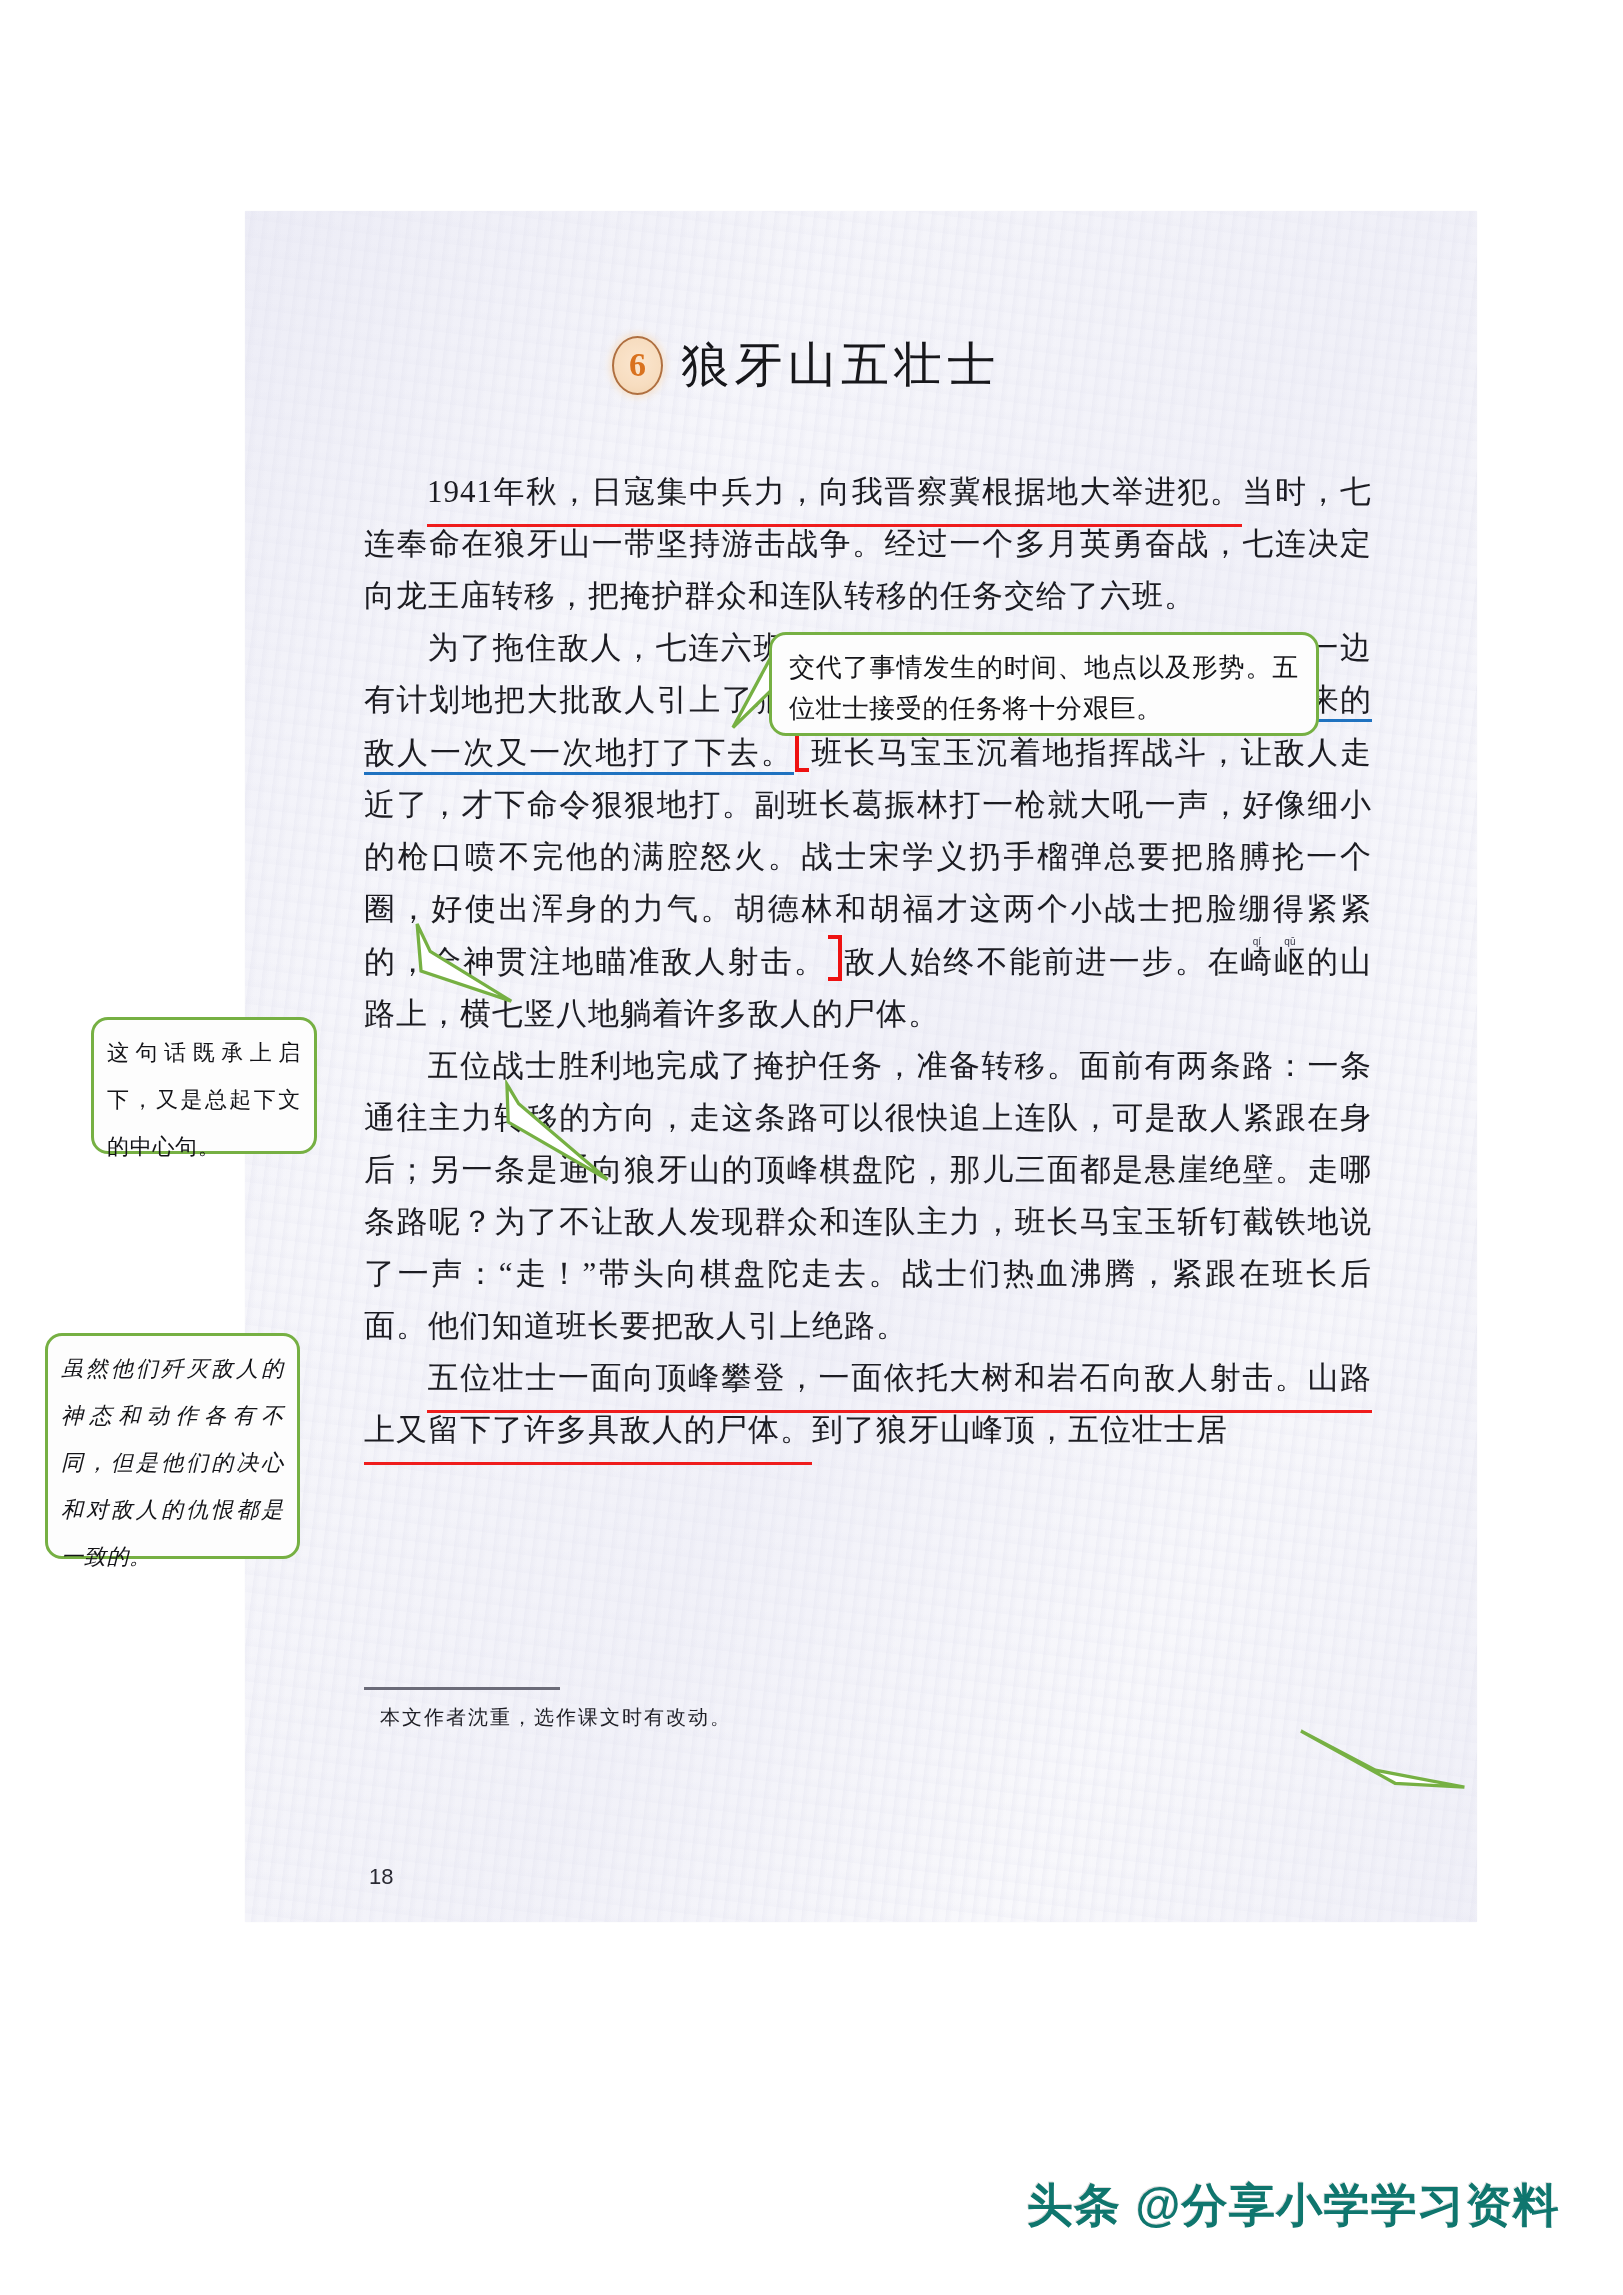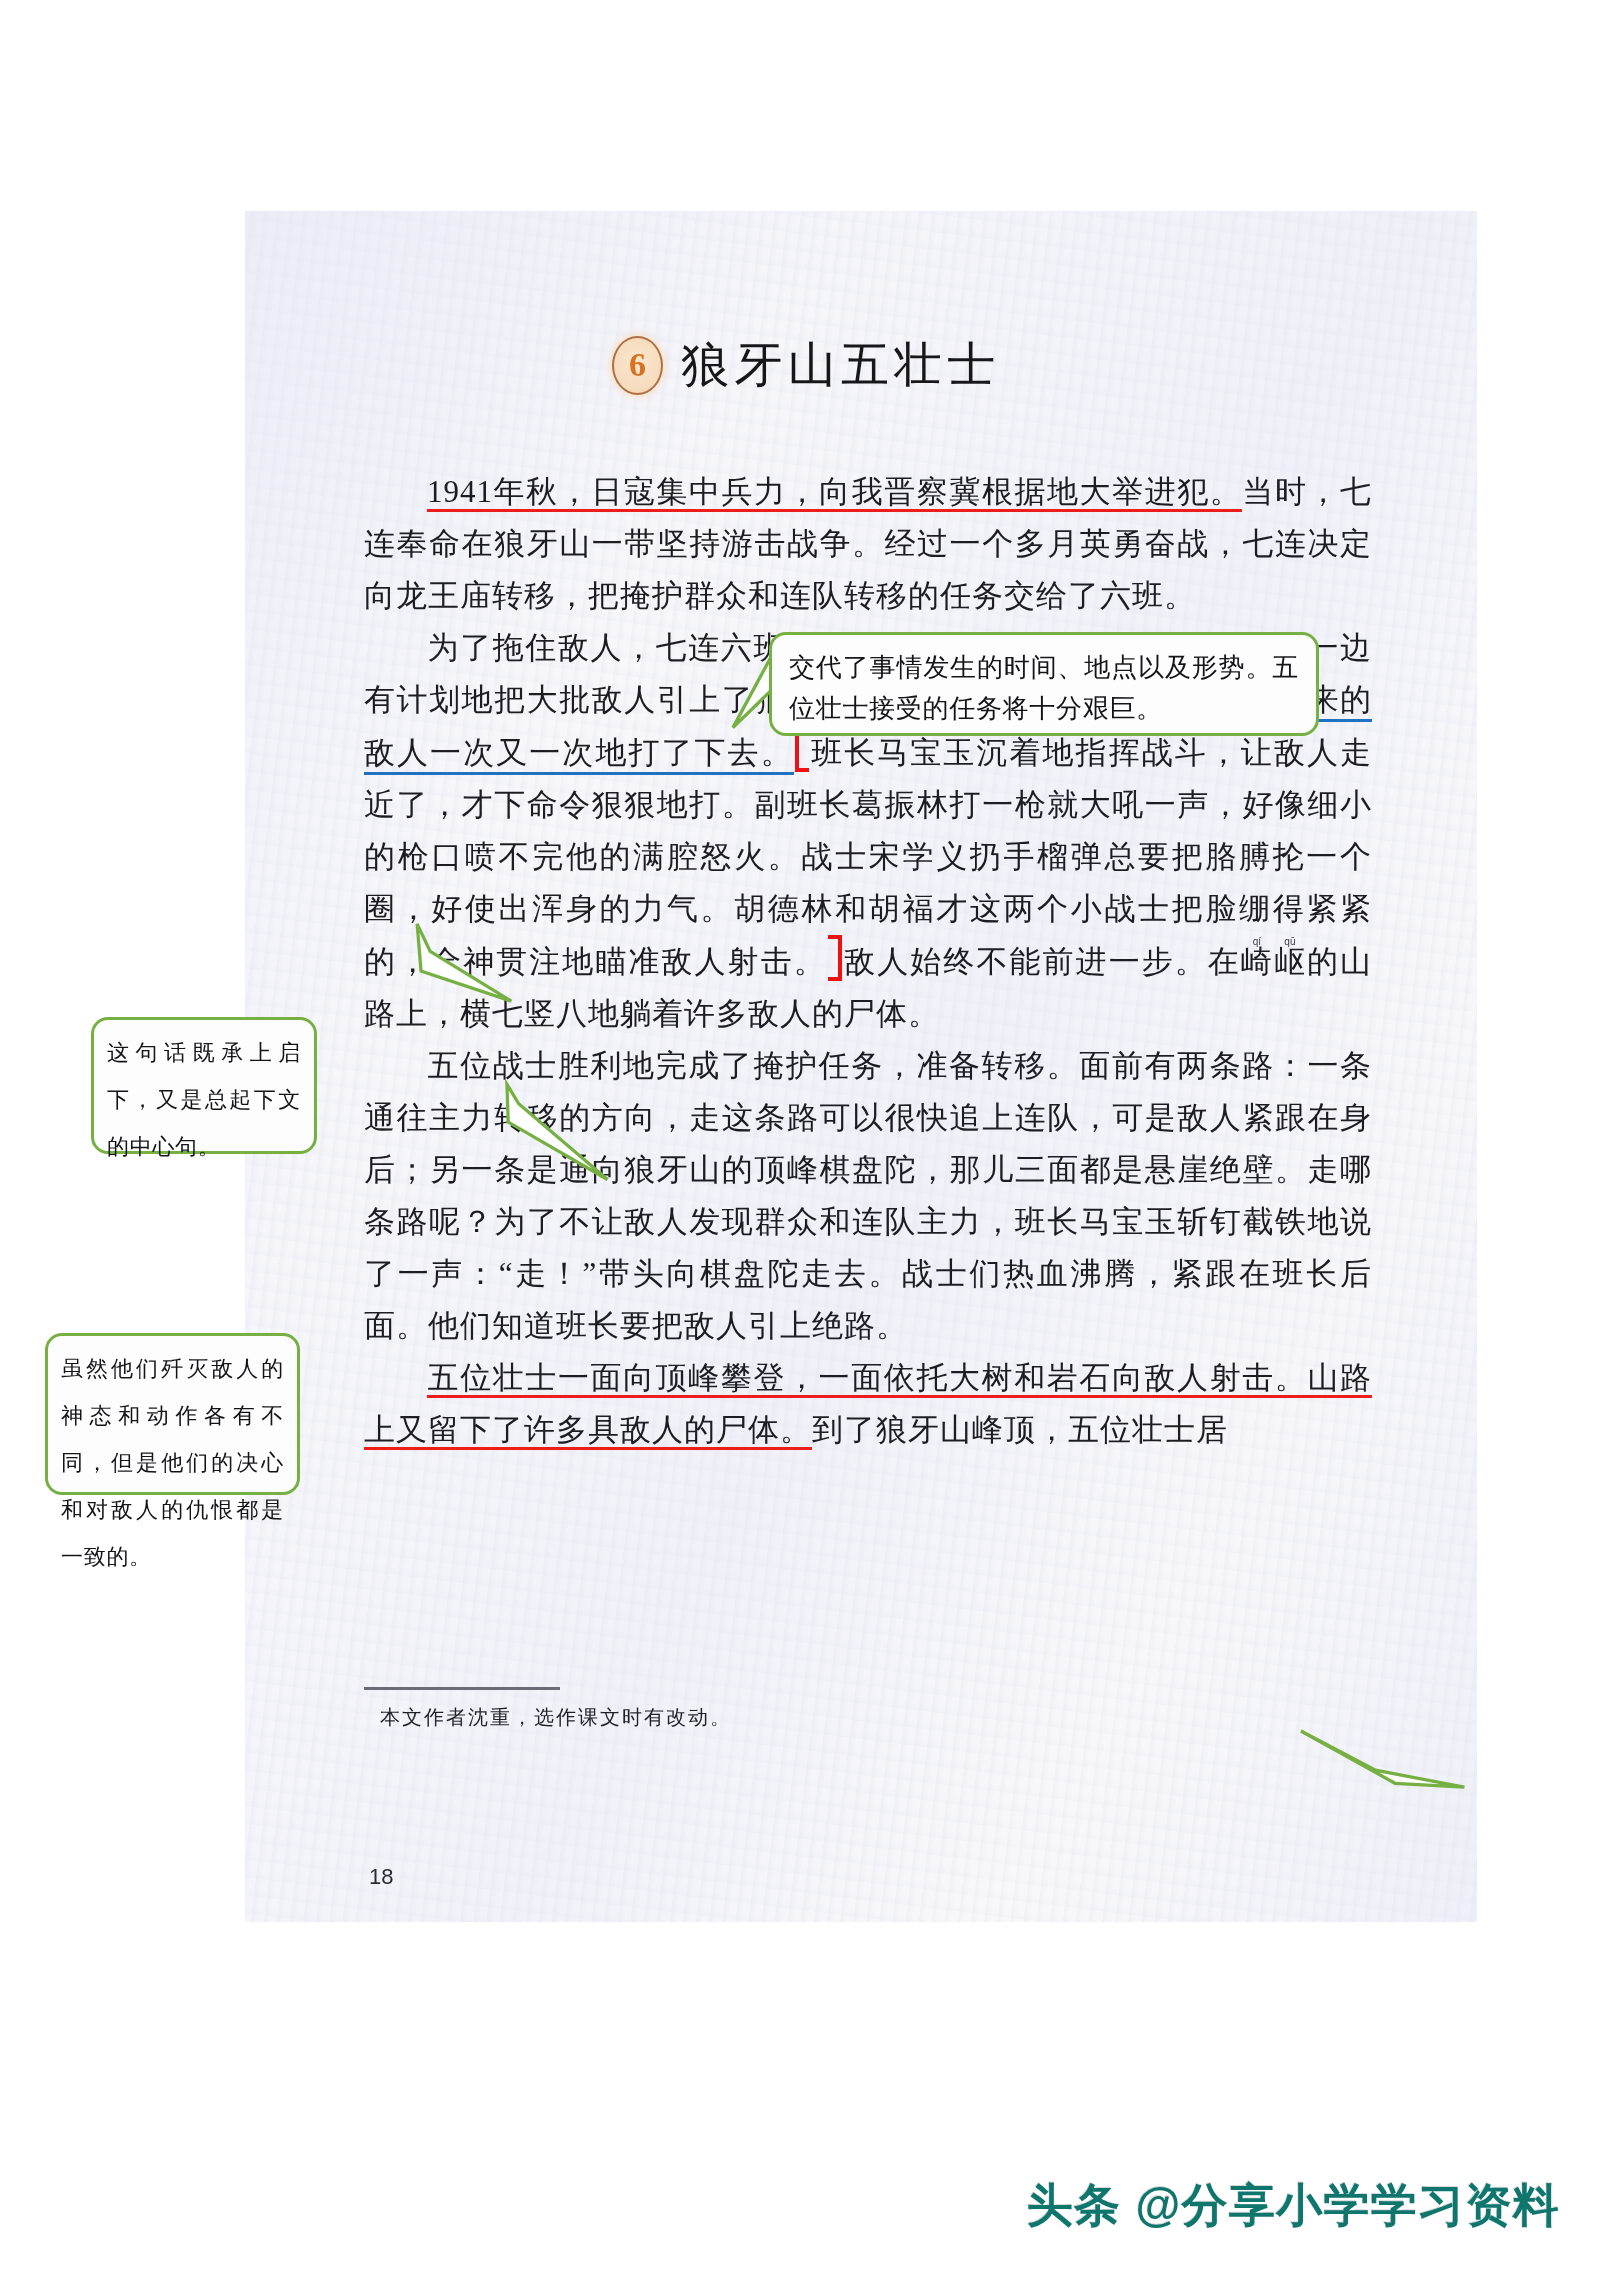--- a/index.html
+++ b/index.html
@@ -87,21 +87,21 @@
     text-align: justify;
     text-justify: inter-ideograph;
     margin: 0;
     font-family: "Liberation Serif", "DejaVu Serif", serif;
   }
   .para + .para { margin-top: 0px; }
   .indent { display: inline-block; width: 63px; }
 
   .u-red {
     border-bottom: 3.9px solid #ef1c1c;
-    padding-bottom: 0;
+    padding-bottom: 15px;
   }
   .u-blue {
     border-bottom: 3.9px solid #1f72c0;
     padding-bottom: 2px;
   }
 
   
   ruby { ruby-position: over; }
   rt {
     font-size: 10px;
@@ -189,21 +189,21 @@
   
   .tail {
     position: absolute;
     z-index: 29;
     pointer-events: none;
   }
 
   
   #callout-1 { left: 524px; top: 250px; width: 550px; height: 104px; }
   #callout-2 { left: -154px; top: 531px; width: 226px; height: 137px; }
-  #callout-3 { left: -200px; top: 710px; width: 255px; height: 162px; }
+  #callout-3 { left: -200px; top: 710px; width: 255px; height: 226px; font-style: italic; }
 
   
   #watermark {
     position: absolute;
     right: 63px;
     bottom: 58px;
     font-size: 46px;
     font-weight: bold;
     color: #0f766e;
     letter-spacing: 1.3px;

